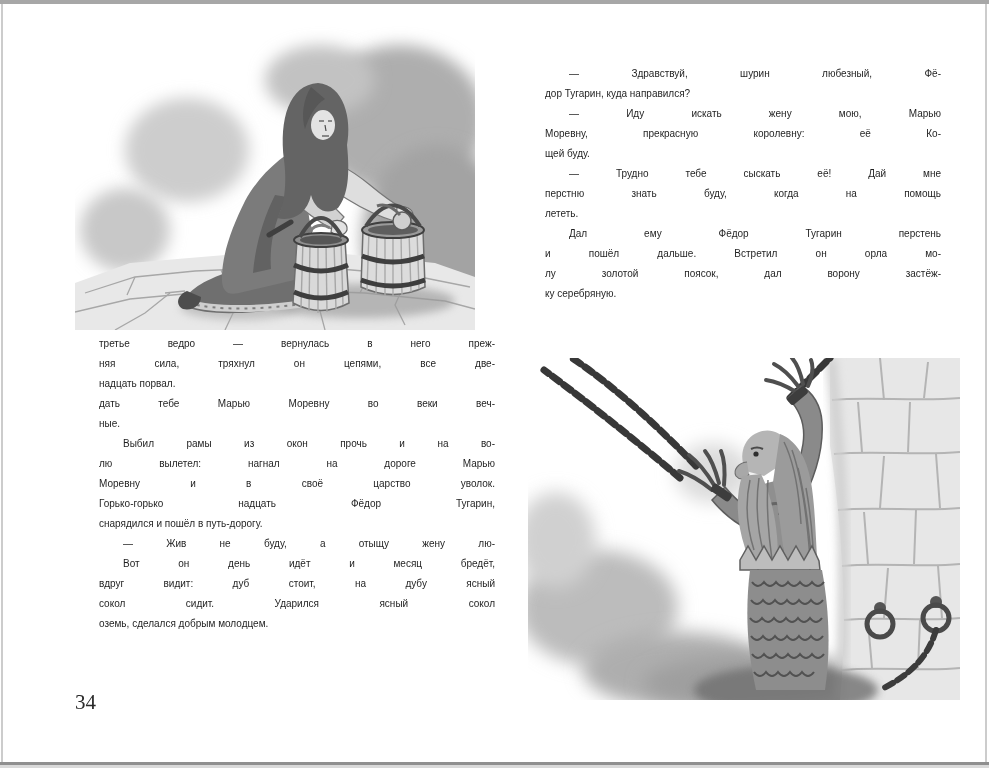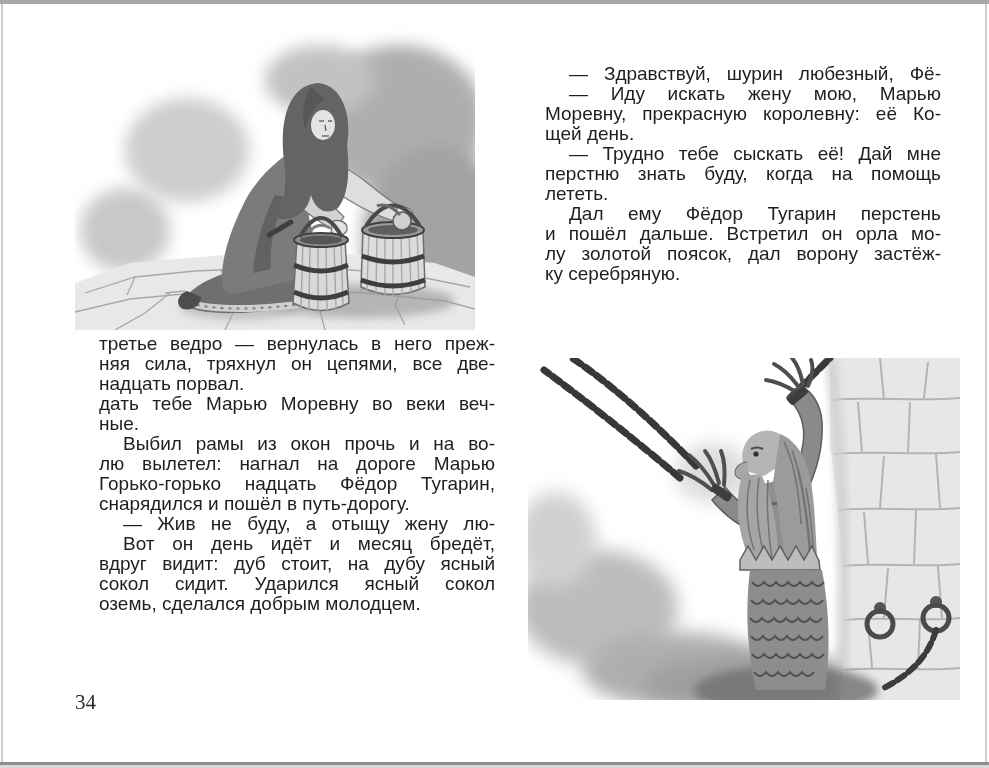--- a/index.html
+++ b/index.html
@@ -10,21 +10,21 @@
   }
   .canvas{position:absolute;left:0;top:0;width:989px;height:768px;background:#ffffff;}
   
   .edge-top{position:absolute;left:0;top:0;width:989px;height:4px;background:#a7a7a7;}
   .edge-bottom{position:absolute;left:0;top:762px;width:989px;height:6px;
     background:linear-gradient(#8f8f8f 0 3px,#d9d9d9 3px 100%);}
   .edge-left{position:absolute;left:1px;top:4px;width:2px;height:758px;background:#cccccc;}
   .edge-right{position:absolute;left:985px;top:4px;width:2px;height:758px;background:#cccccc;}
 
   
-  .textcol{position:absolute;font-size:19px;line-height:20px;}
+  .textcol{position:absolute;font-size:10px;line-height:20px;}
   .textcol-left{left:75px;top:334px;width:396px;margin-left:24px;}
   .textcol-right{left:545px;top:64px;width:396px;}
   .line{text-align:justify;text-align-last:justify;}
   .line.end{text-align-last:left;}
   .line.indent{text-indent:24px;}
 
   .pageno{
     position:absolute;left:75px;top:690px;width:380px;text-align:left;
     font-family:"Liberation Serif", serif;font-size:21px;color:#2a2a2a;
   }
@@ -140,37 +140,39 @@
 
   <div class="textcol textcol-left">
 
   <div class="line">третье ведро — вернулась в него преж-</div>
       <div class="line">няя сила, тряхнул он цепями, все две-</div>
       <div class="line end">надцать порвал.</div>
       <div class="line">дать тебе Марью Моревну во веки веч-</div>
       <div class="line end">ные.</div>
       <div class="line indent">Выбил рамы из окон прочь и на во-</div>
       <div class="line">лю вылетел: нагнал на дороге Марью</div>
+      <div class="line">Моревну и в своё царство уволок.</div>
       <div class="line">Горько-горько надцать Фёдор Тугарин,</div>
       <div class="line end">снарядился и пошёл в путь-дорогу.</div>
       <div class="line indent">— Жив не буду, а отыщу жену лю-</div>
       <div class="line indent">Вот он день идёт и месяц бредёт,</div>
       <div class="line">вдруг видит: дуб стоит, на дубу ясный</div>
       <div class="line">сокол сидит. Ударился ясный сокол</div>
       <div class="line end">оземь, сделался добрым молодцем.</div>
     </div>
 
   <div class="pageno">34</div>
 
   <div class="textcol textcol-right">
 
   <div class="line indent">— Здравствуй, шурин любезный, Фё-</div>
+      <div class="line end">дор Тугарин, куда направился?</div>
       <div class="line indent">— Иду искать жену мою, Марью</div>
       <div class="line">Моревну, прекрасную королевну: её Ко-</div>
-      <div class="line end">щей день.</div>
+      <div class="line end">щей буду.</div>
       <div class="line indent">— Трудно тебе сыскать её! Дай мне</div>
       <div class="line">перстню знать буду, когда на помощь</div>
       <div class="line end">лететь.</div>
       <div class="line indent">Дал ему Фёдор Тугарин перстень</div>
       <div class="line">и пошёл дальше. Встретил он орла мо-</div>
       <div class="line">лу золотой поясок, дал ворону застёж-</div>
       <div class="line end">ку серебряную.</div>
     </div>
 
   <div class="illus illus-right" role="img" aria-label="Чёрно-белая иллюстрация: измождённый Кощей с длинной бородой и когтистыми руками рвёт цепи у каменной стены с кольцами">

